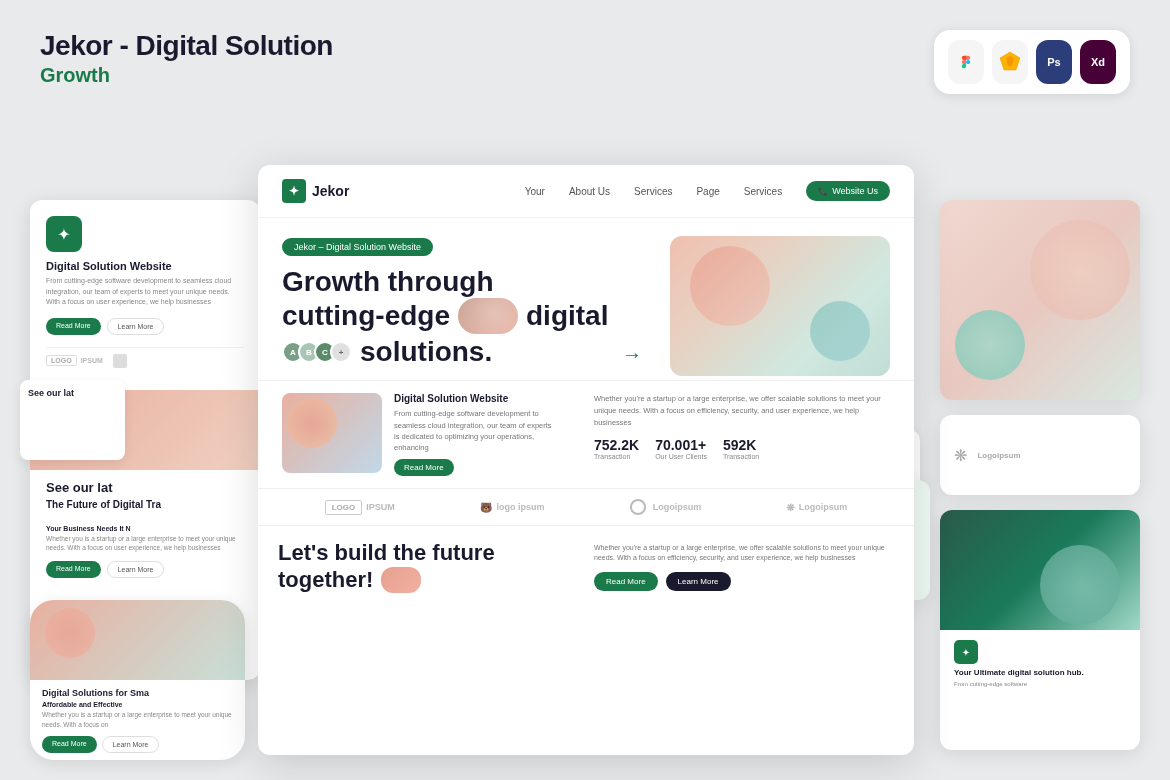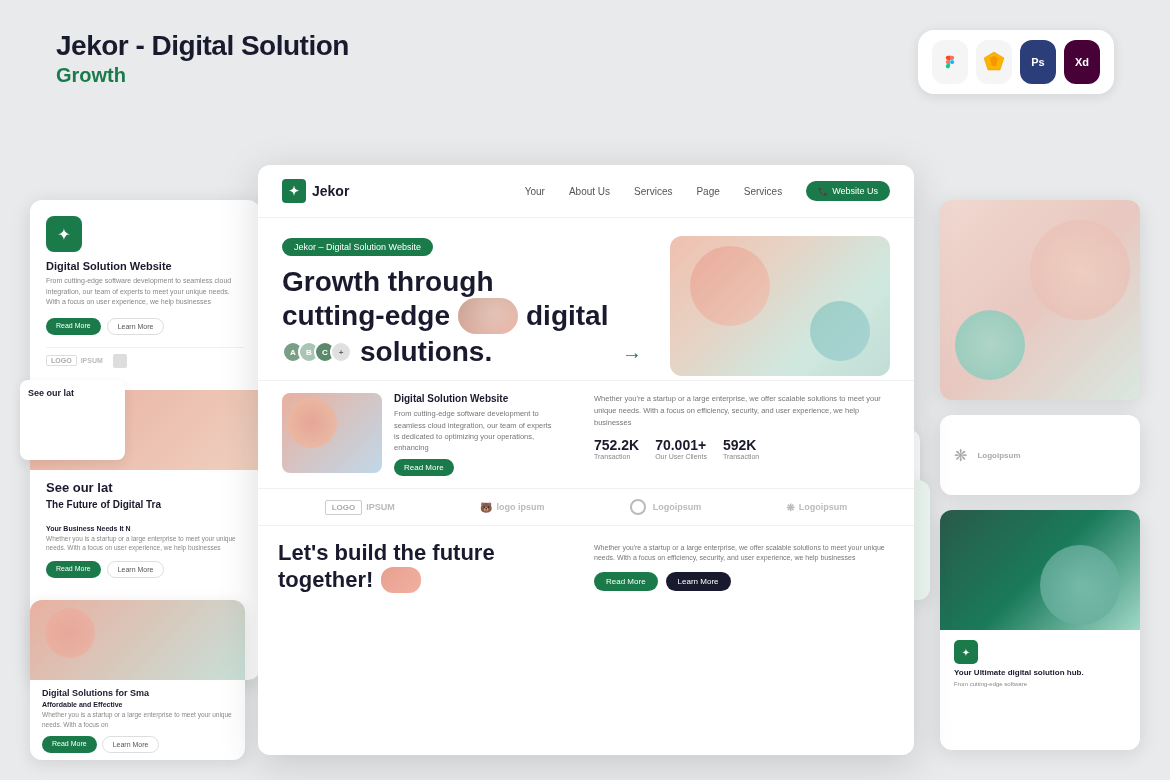--- a/index.html
+++ b/index.html
@@ -9,21 +9,21 @@
       background: #e8eaec;
       font-family: -apple-system, BlinkMacSystemFont, 'Segoe UI', sans-serif;
       overflow: hidden;
       position: relative;
     }
 
     
     .top-area {
       position: absolute;
       top: 0; left: 0; right: 0;
-      padding: 30px 56px 20px;
+      padding: 30px 40px 20px;
       display: flex;
       justify-content: space-between;
       align-items: flex-start;
     }
 
     .title-block {}
     .title-main {
       font-size: 28px;
       font-weight: 700;
       color: #1a1a2e;
@@ -701,21 +701,21 @@
     }
 
     
     .bottom-left-card {
       position: absolute;
       bottom: 20px;
       left: 30px;
       width: 215px;
       height: 160px;
       background: white;
-      border-radius: 12px;
+      border-radius: 24px;
       overflow: hidden;
       box-shadow: 0 4px 16px rgba(0,0,0,0.1);
       z-index: 5;
     }
     .blc-img {
       width: 100%;
       height: 80px;
       background: linear-gradient(135deg, #e8b0a0, #c8e0d8);
       position: relative;
       overflow: hidden;

